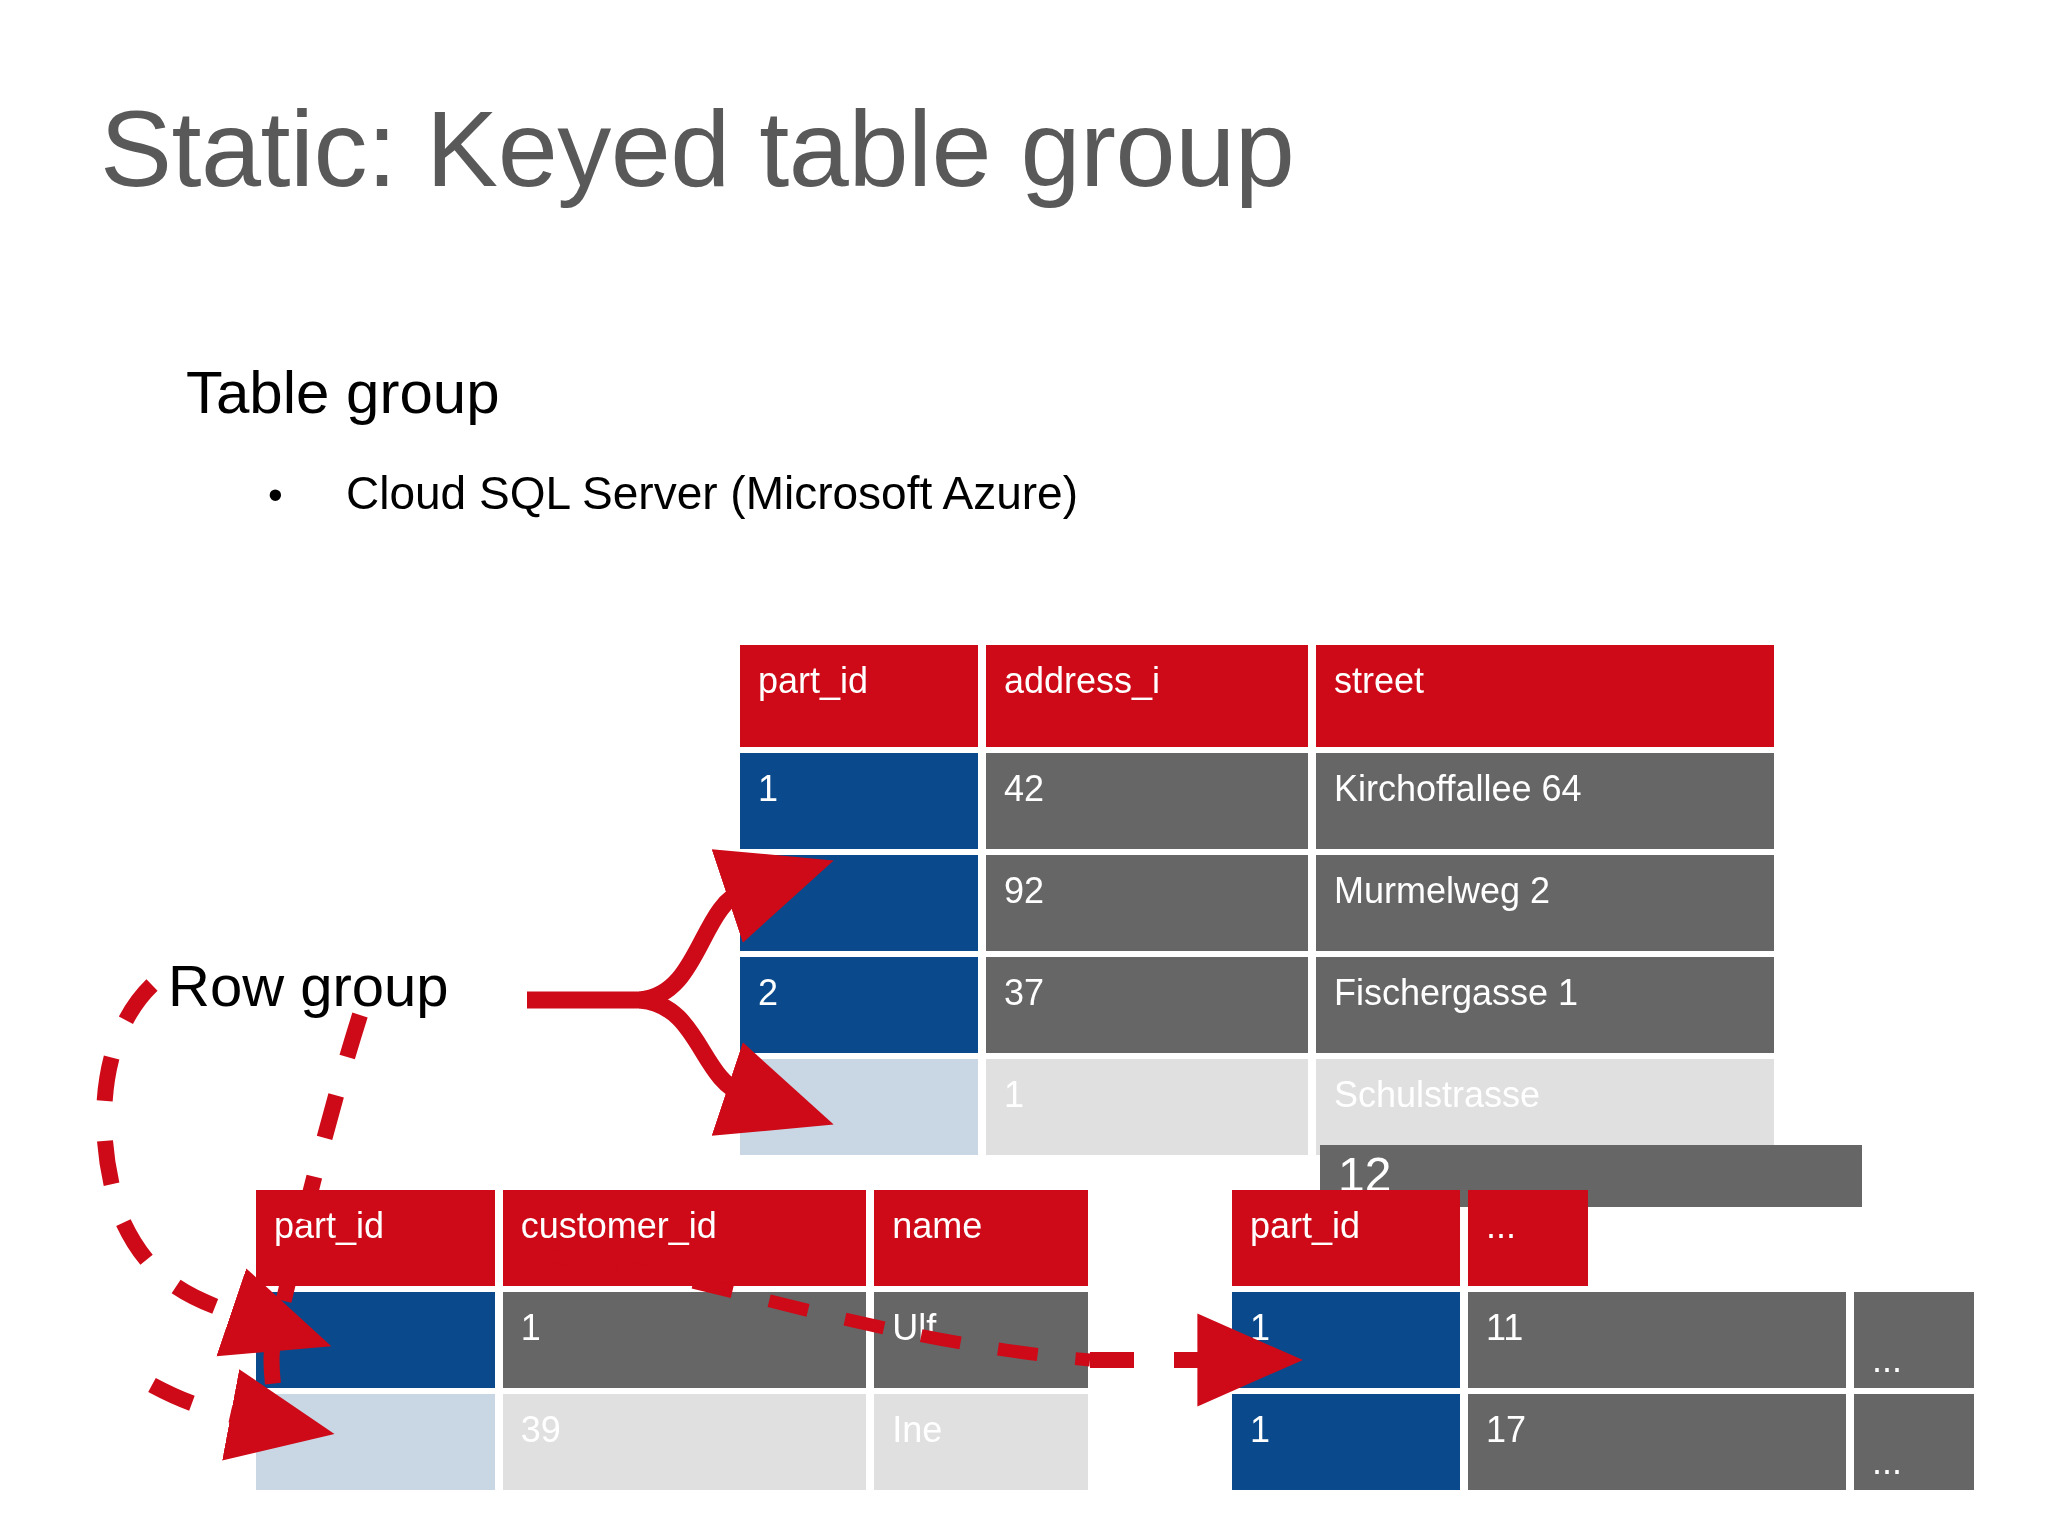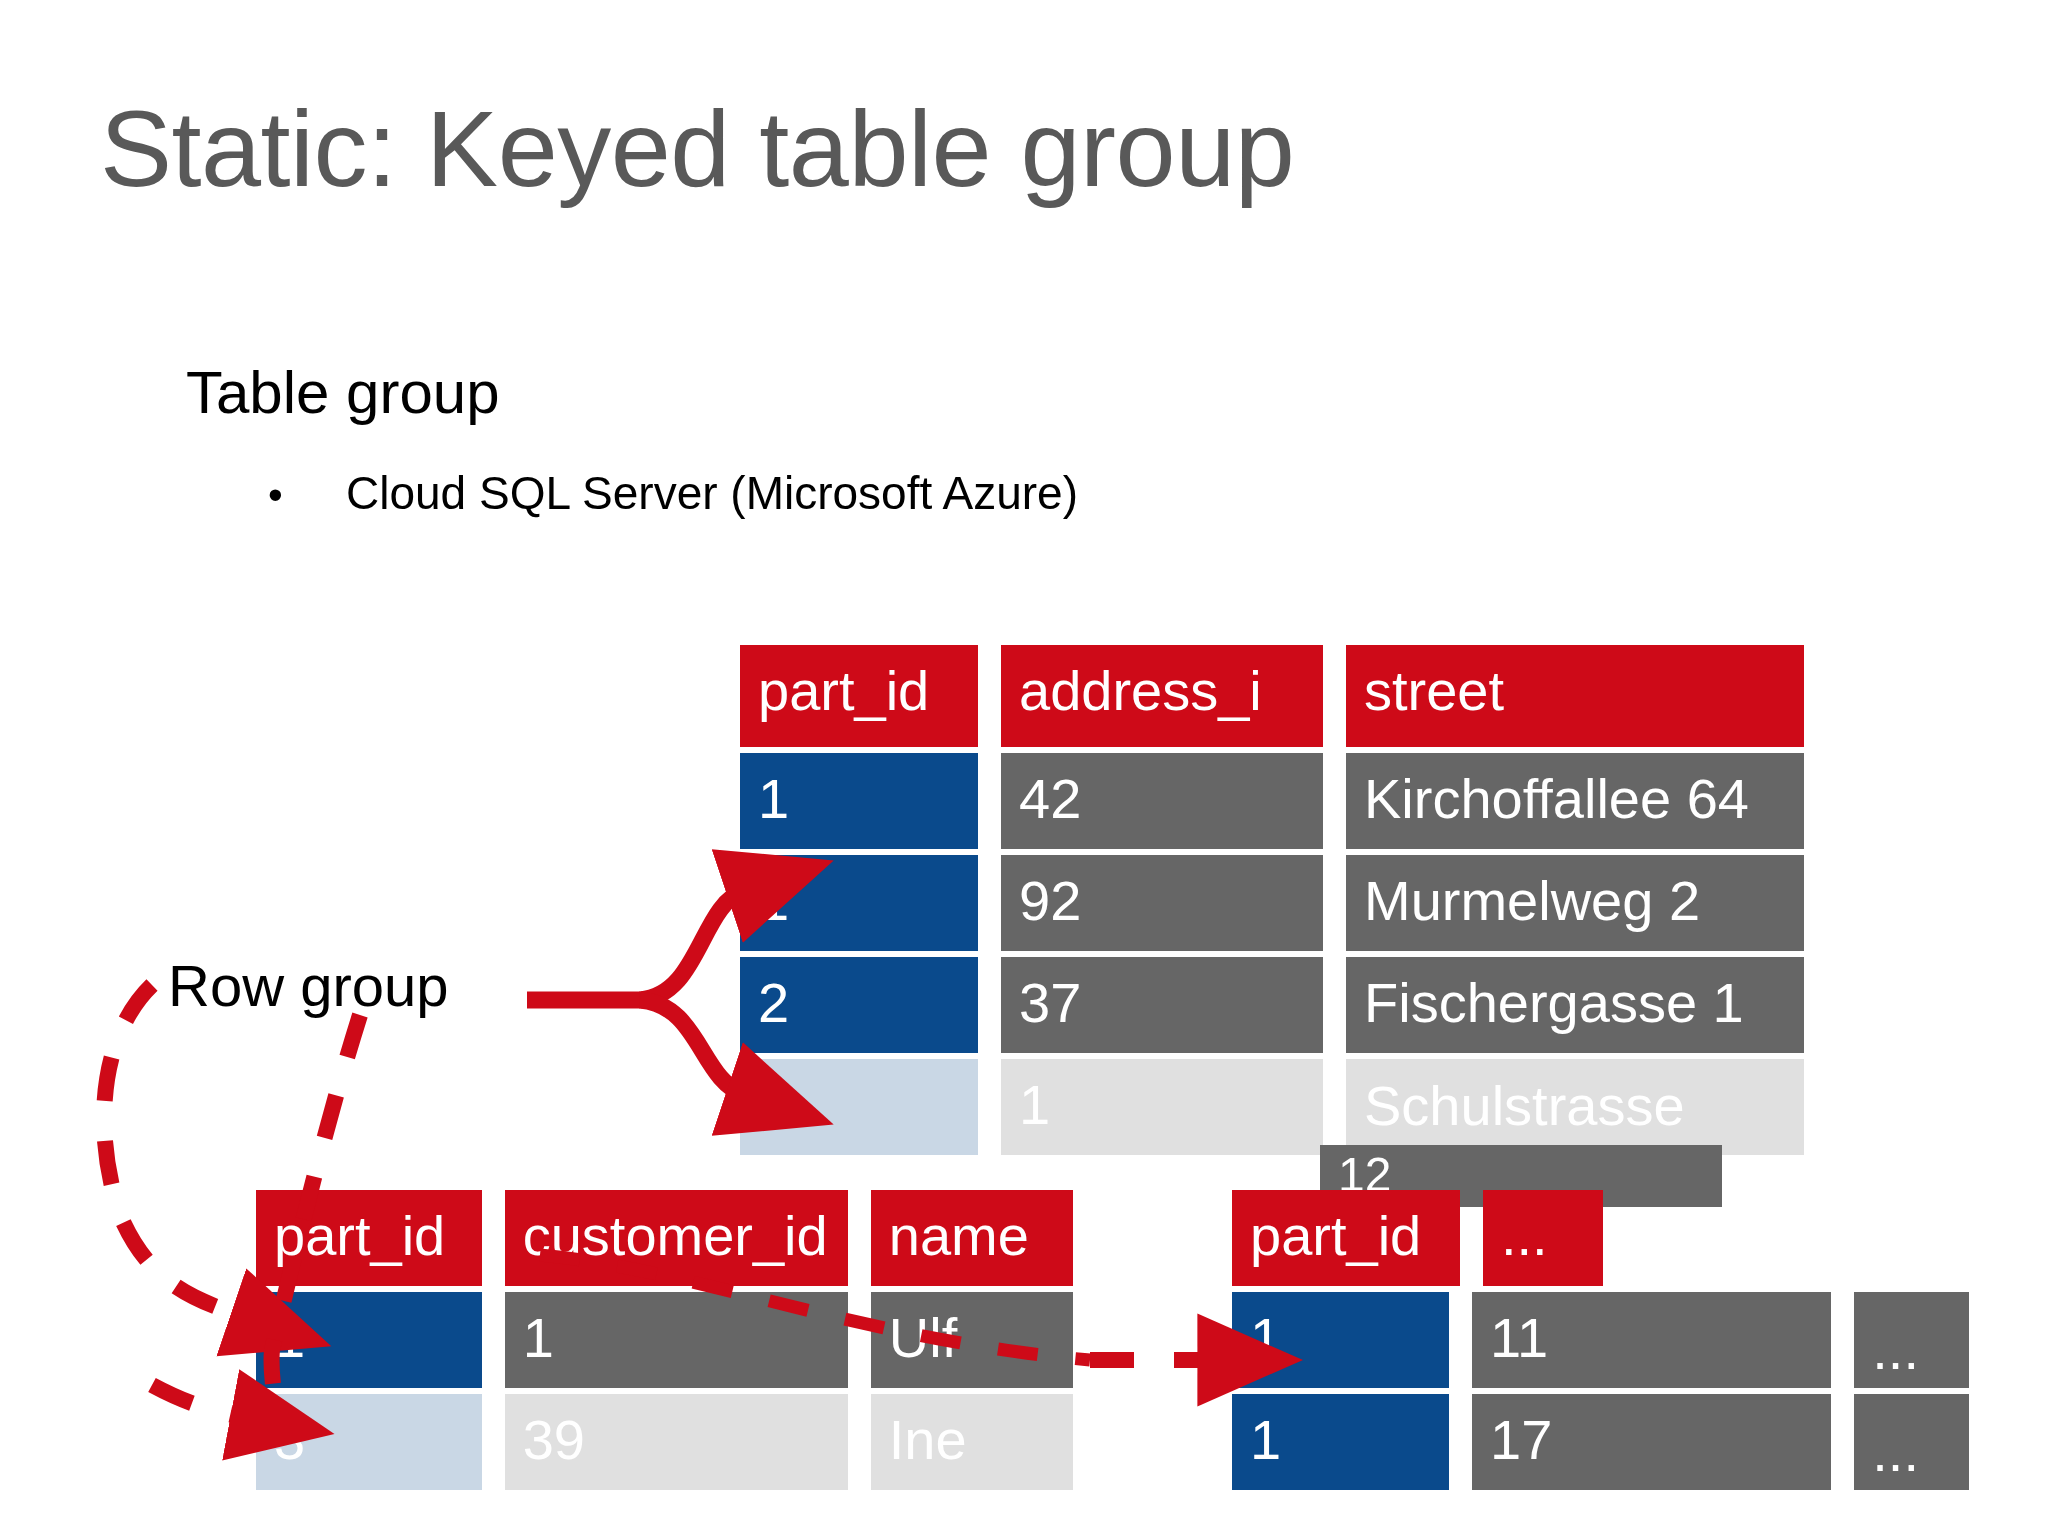--- a/index.html
+++ b/index.html
@@ -74,24 +74,24 @@
   }
   .drow {
     display: flex;
     margin-bottom: 6px;
   }
   .dcell {
     box-sizing: border-box;
     display: flex;
     align-items: flex-start;
     color: #ffffff;
-    font-size: 56px;
+    font-size: 36px;
     line-height: 1.0;
     padding: 18px 0 0 18px;
-    margin-right: 23px;
+    margin-right: 8px;
     overflow: visible;
   }
   .dcell.hdr  { background: #CE0A18; }
   .dcell.key  { background: #0A4A8C; }
   .dcell.val  { background: #666666; }
   .dcell.key-faded { background: #C9D7E5; }
   .dcell.val-faded { background: #E0E0E0; }
 
   
   #table-address { left: 740px; top: 645px; width: 1120px; }
@@ -106,21 +106,21 @@
     overflow: visible;
     white-space: normal;
     line-height: 1.02;
   }
 
   
   #street-overflow-box {
     position: absolute;
     left: 1320px;
     top: 1145px;
-    width: 402px;
+    width: 542px;
     height: 62px;
     background: #666666;
     color: #ffffff;
     font-size: 48px;
     line-height: 1.0;
     padding: 6px 0 0 18px;
     box-sizing: border-box;
   }
 
   

